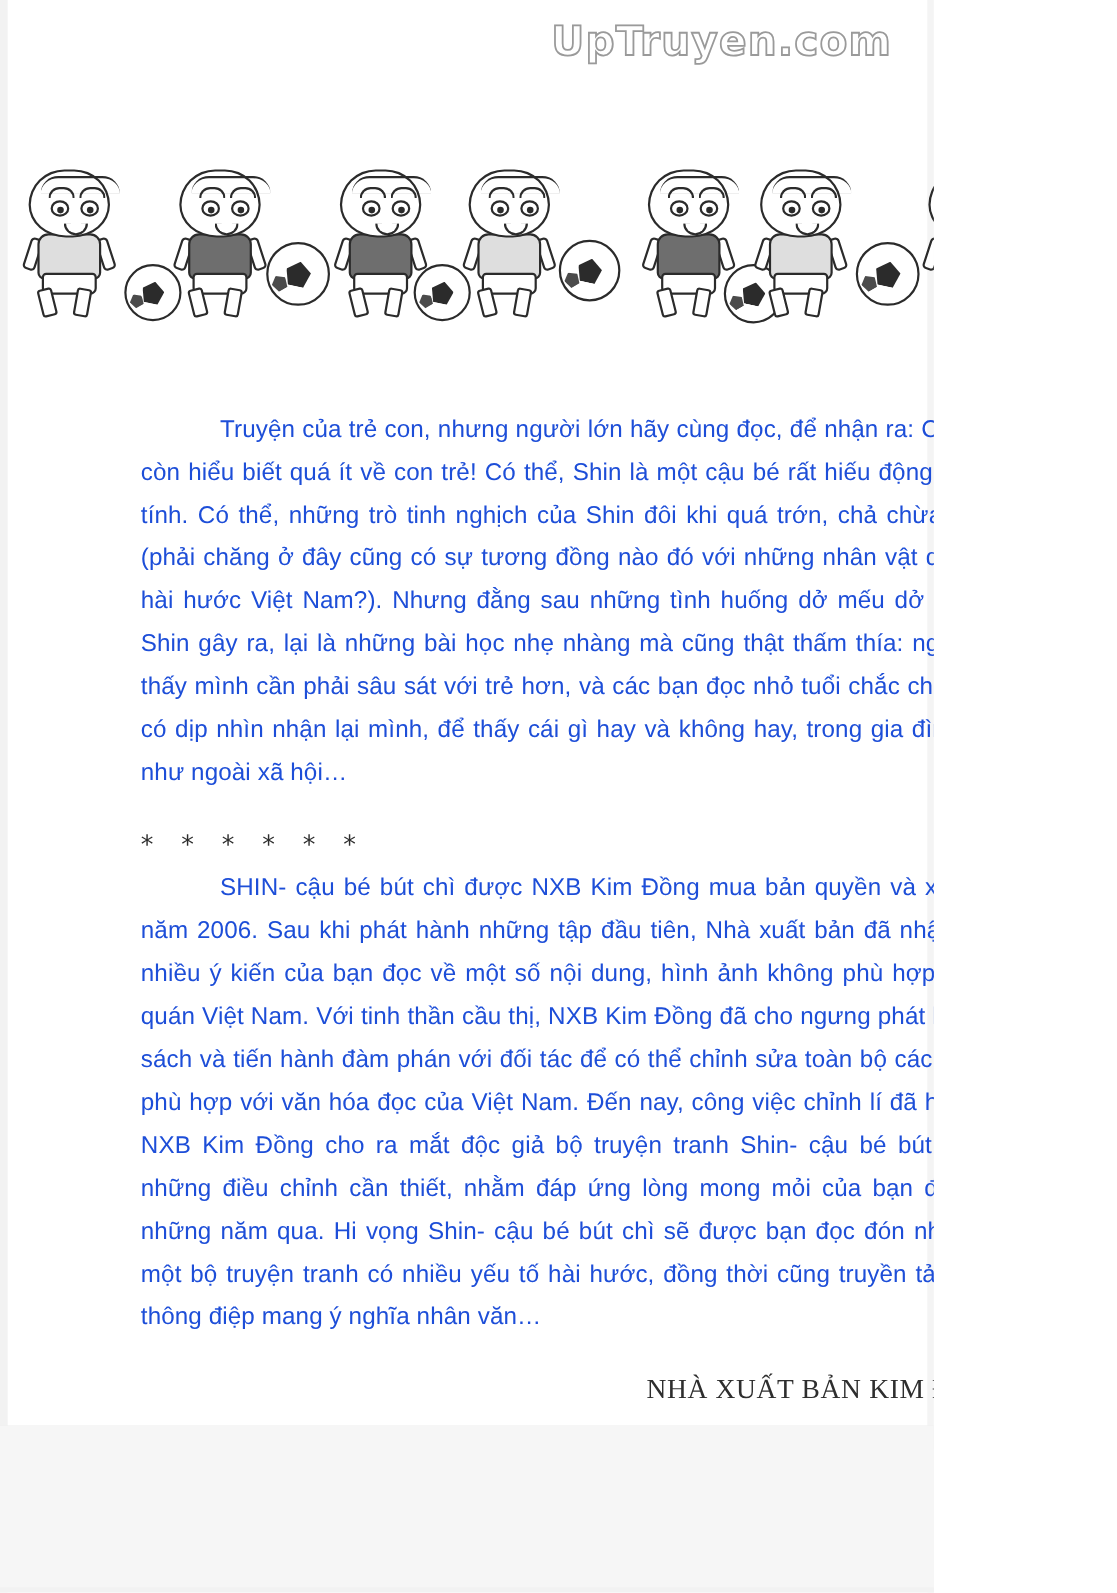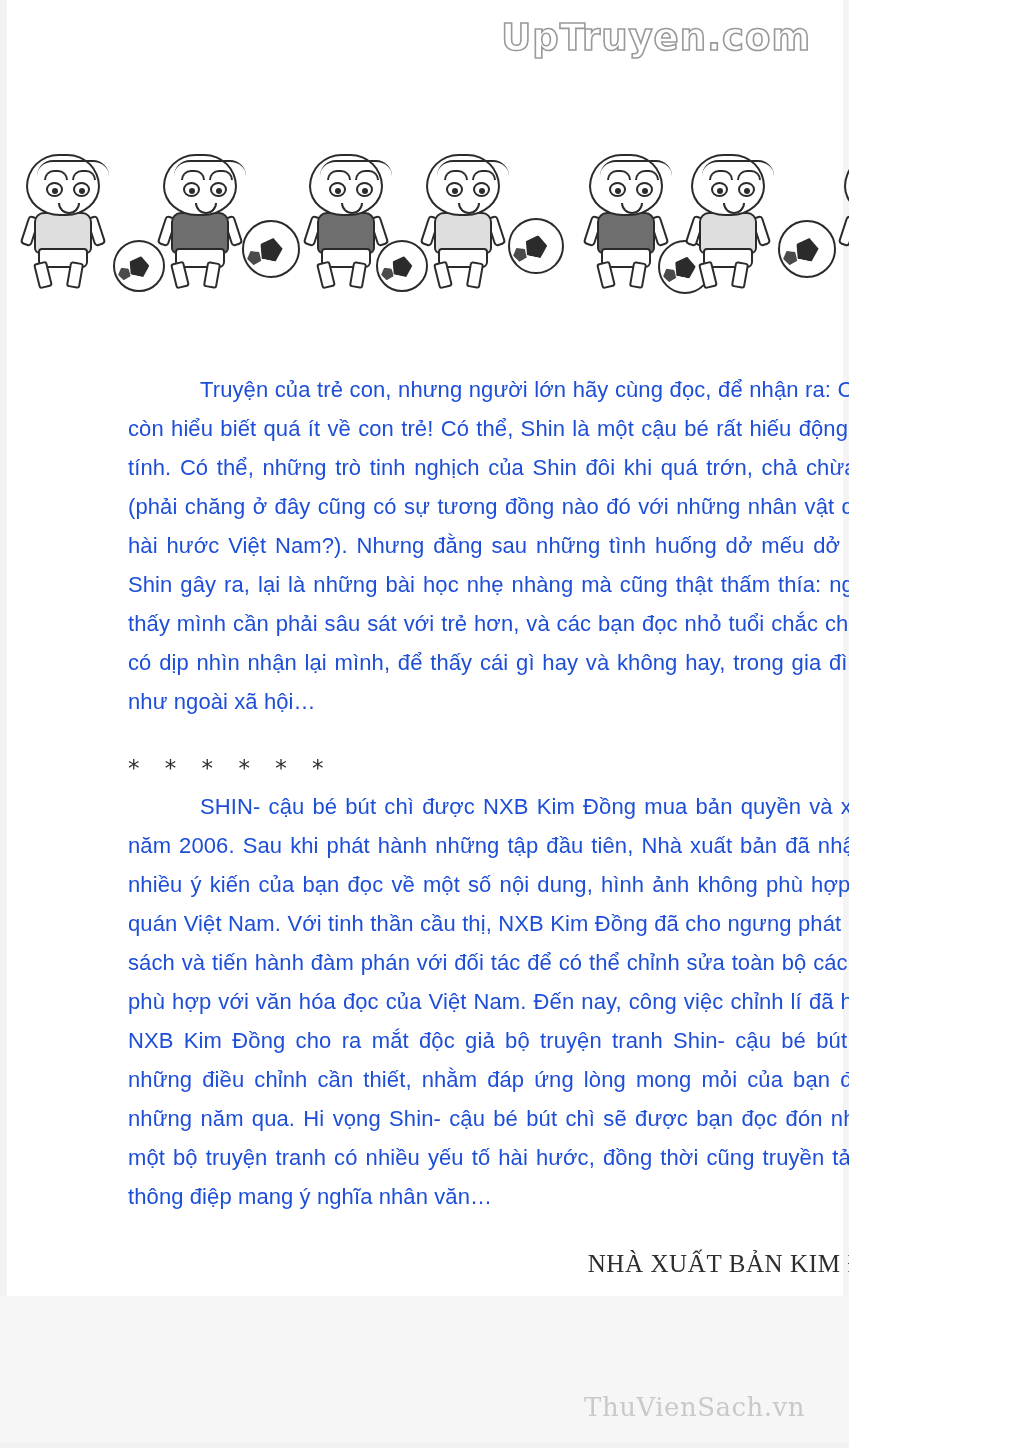--- a/index.html
+++ b/index.html
@@ -476,15 +476,14 @@
     <p class="para indent">Truyện của trẻ con, nhưng người lớn hãy cùng đọc, để nhận ra: Chúng ta còn hiểu biết quá ít về con trẻ! Có thể, Shin là một cậu bé rất hiếu động, đầy cá tính. Có thể, những trò tinh nghịch của Shin đôi khi quá trớn, chả chừa một ai (phải chăng ở đây cũng có sự tương đồng nào đó với những nhân vật dân gian hài hước Việt Nam?). Nhưng đằng sau những tình huống dở mếu dở cười do Shin gây ra, lại là những bài học nhẹ nhàng mà cũng thật thấm thía: người lớn thấy mình cần phải sâu sát với trẻ hơn, và các bạn đọc nhỏ tuổi chắc chắn cũng có dịp nhìn nhận lại mình, để thấy cái gì hay và không hay, trong gia đình cũng như ngoài xã hội…</p>
 
     <div class="stars">* * * * * *</div>
 
     <p class="para indent"><span class="ital">SHIN- cậu bé bút chì</span><span> được NXB Kim Đồng mua bản quyền và xuất bản năm 2006. Sau khi phát hành những tập đầu tiên, Nhà xuất bản đã nhận được nhiều ý kiến của bạn đọc về một số nội dung, hình ảnh không phù hợp với tập quán Việt Nam. Với tinh thần cầu thị, NXB Kim Đồng đã cho ngưng phát hành bộ sách và tiến hành đàm phán với đối tác để có thể chỉnh sửa toàn bộ các tập cho phù hợp với văn hóa đọc của Việt Nam. Đến nay, công việc chỉnh lí đã hoàn tất, NXB Kim Đồng cho ra mắt độc giả bộ truyện tranh </span><span class="ital">Shin- cậu bé bút chì</span><span> với những điều chỉnh cần thiết, nhằm đáp ứng lòng mong mỏi của bạn đọc suốt những năm qua. Hi vọng </span><span class="ital">Shin- cậu bé bút chì</span><span> sẽ được bạn đọc đón nhận như một bộ truyện tranh có nhiều yếu tố hài hước, đồng thời cũng truyền tải những thông điệp mang ý nghĩa nhân văn…</span></p>
 
     <div class="signature">NHÀ XUẤT BẢN KIM ĐỒNG</div>
   </div>
 
   <div class="page-number">4</div>
-  <div class="watermark-bottom">ThuVienSach.vn</div>
 
 </div>
 
 </body></html>

